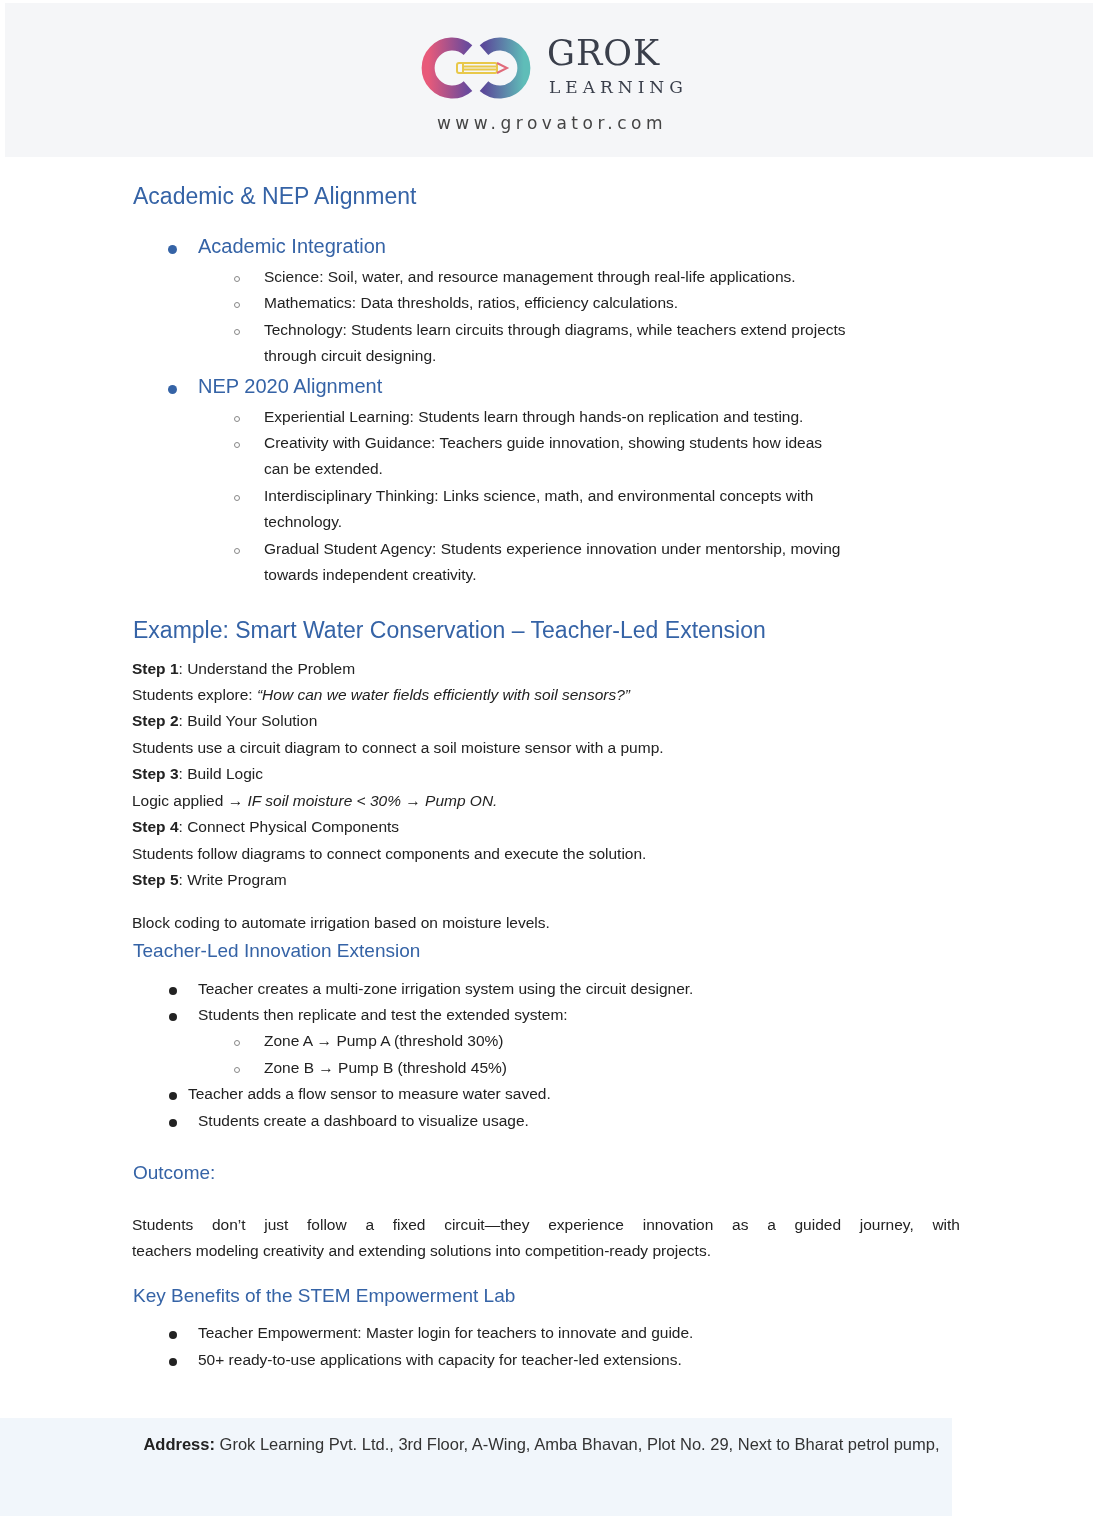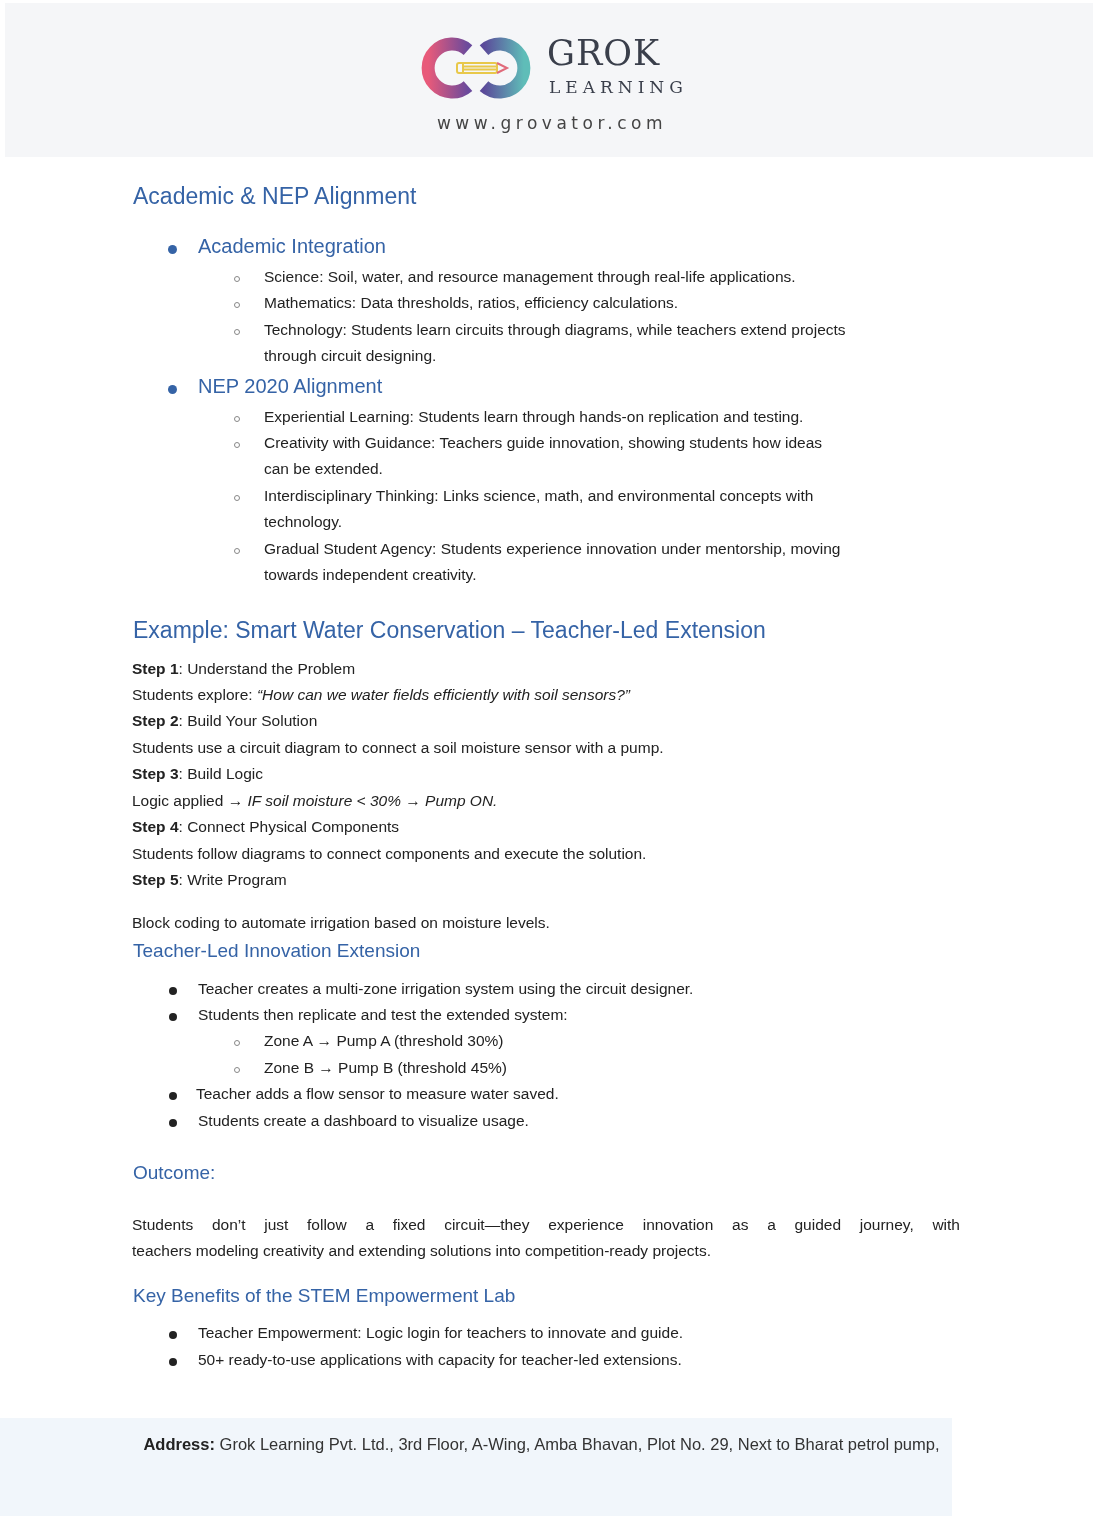--- a/index.html
+++ b/index.html
@@ -157,31 +157,31 @@
 
   <span class="dot" style="left:169px; top:987px;"></span>
   <div class="abs txt" style="left:198px; top:980px;">Teacher creates a multi-zone irrigation system using the circuit designer.</div>
   <span class="dot" style="left:169px; top:1013px;"></span>
   <div class="abs txt" style="left:198px; top:1006px;">Students then replicate and test the extended system:</div>
   <span class="ring" style="left:234px; top:1040px;"></span>
   <div class="abs txt" style="left:264px; top:1032px;">Zone A → Pump A (threshold 30%)</div>
   <span class="ring" style="left:234px; top:1067px;"></span>
   <div class="abs txt" style="left:264px; top:1059px;">Zone B → Pump B (threshold 45%)</div>
   <span class="dot" style="left:169px; top:1092px;"></span>
-  <div class="abs txt" style="left:196px; top:1085px;">Teacher adds a flow sensor to measure water saved.</div>
+  <div class="abs txt" style="left:188px; top:1085px;">Teacher adds a flow sensor to measure water saved.</div>
   <span class="dot" style="left:169px; top:1119px;"></span>
   <div class="abs txt" style="left:198px; top:1112px;">Students create a dashboard to visualize usage.</div>
 
   <div class="abs h3" style="left:133px; top:1162px;">Outcome:</div>
   <div class="abs txt" style="left:132px; top:1216px; width:828px; text-align:justify; text-align-last:justify; white-space:normal;"> Students don’t just follow a fixed circuit—they experience innovation as a guided journey, with</div>
   <div class="abs txt" style="left:132px; top:1242px;">teachers modeling creativity and extending solutions into competition-ready projects.</div>
 
   <div class="abs h3" style="left:133px; top:1285px;">Key Benefits of the STEM Empowerment Lab</div>
   <span class="dot" style="left:169px; top:1331px;"></span>
-  <div class="abs txt" style="left:198px; top:1324px;">Teacher Empowerment: Logic login for teachers to innovate and guide.</div>
+  <div class="abs txt" style="left:198px; top:1324px;">Teacher Empowerment: Master login for teachers to innovate and guide.</div>
   <span class="dot" style="left:169px; top:1358px;"></span>
   <div class="abs txt" style="left:198px; top:1351px;">50+ ready-to-use applications with capacity for teacher-led extensions.</div>
 </div>
 
 <div class="footer">
   <div class="footer-line" style="top:17px;">
     <b>Address:</b><span> Grok Learning Pvt. Ltd., 3rd Floor, A-Wing, Amba Bhavan, Plot No. 29, Next to Bharat petrol pump,</span>
   </div>
 </div>
 

